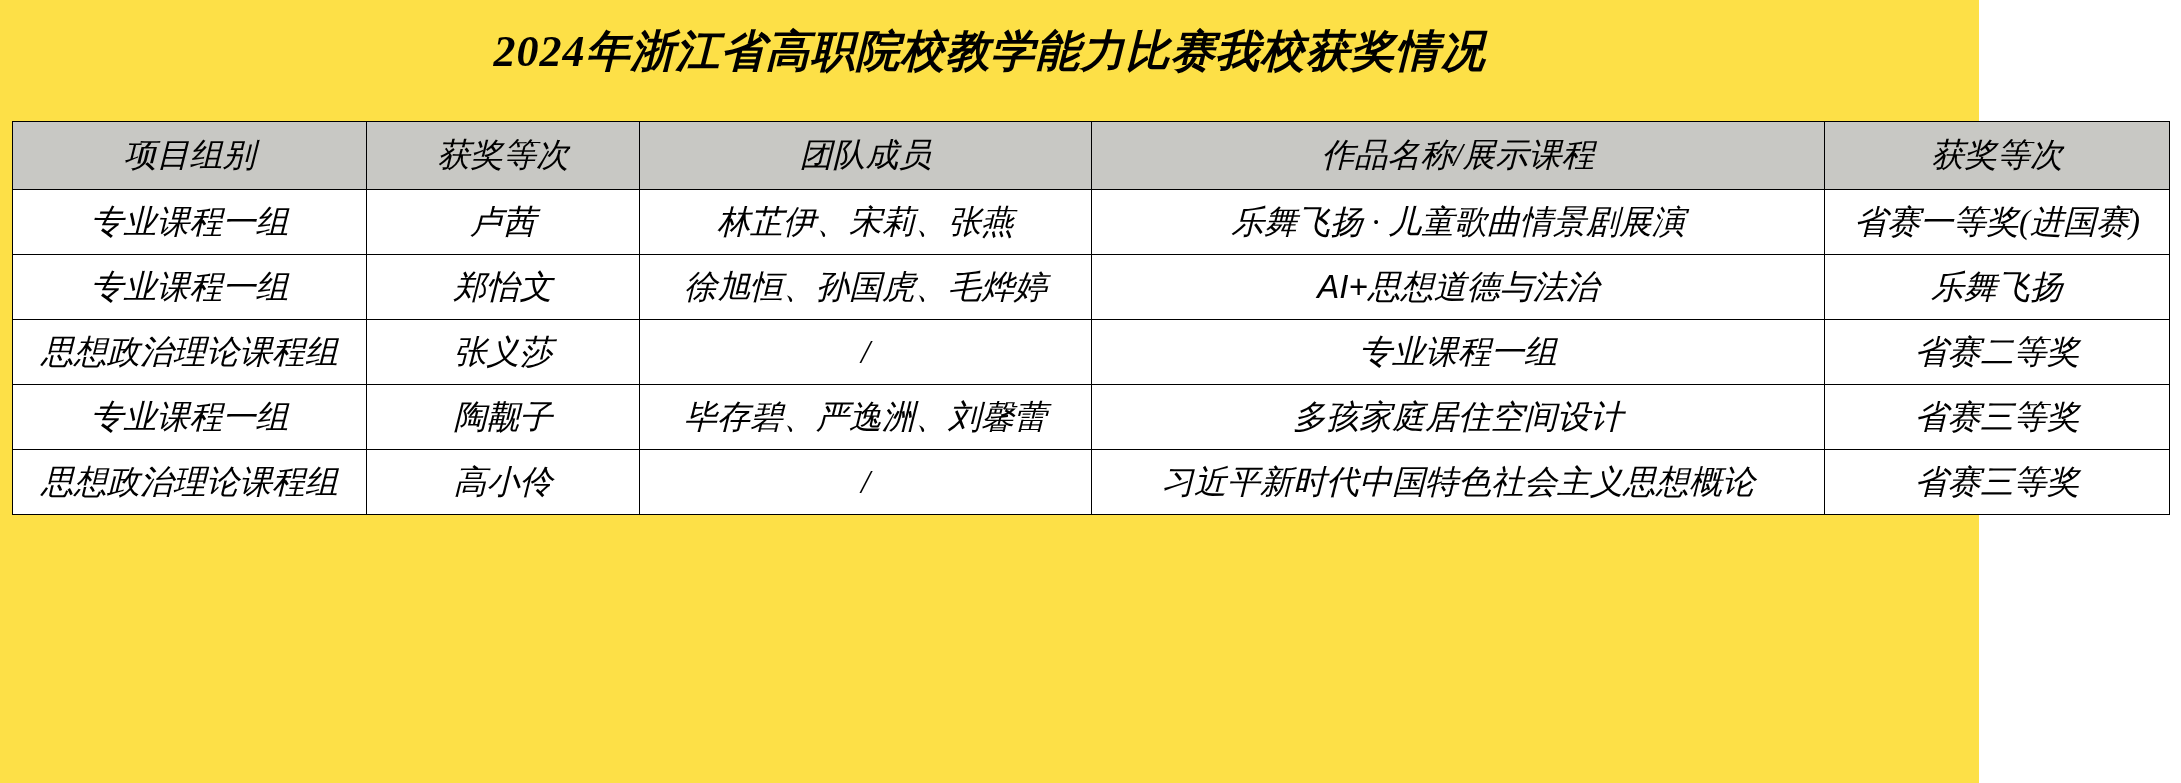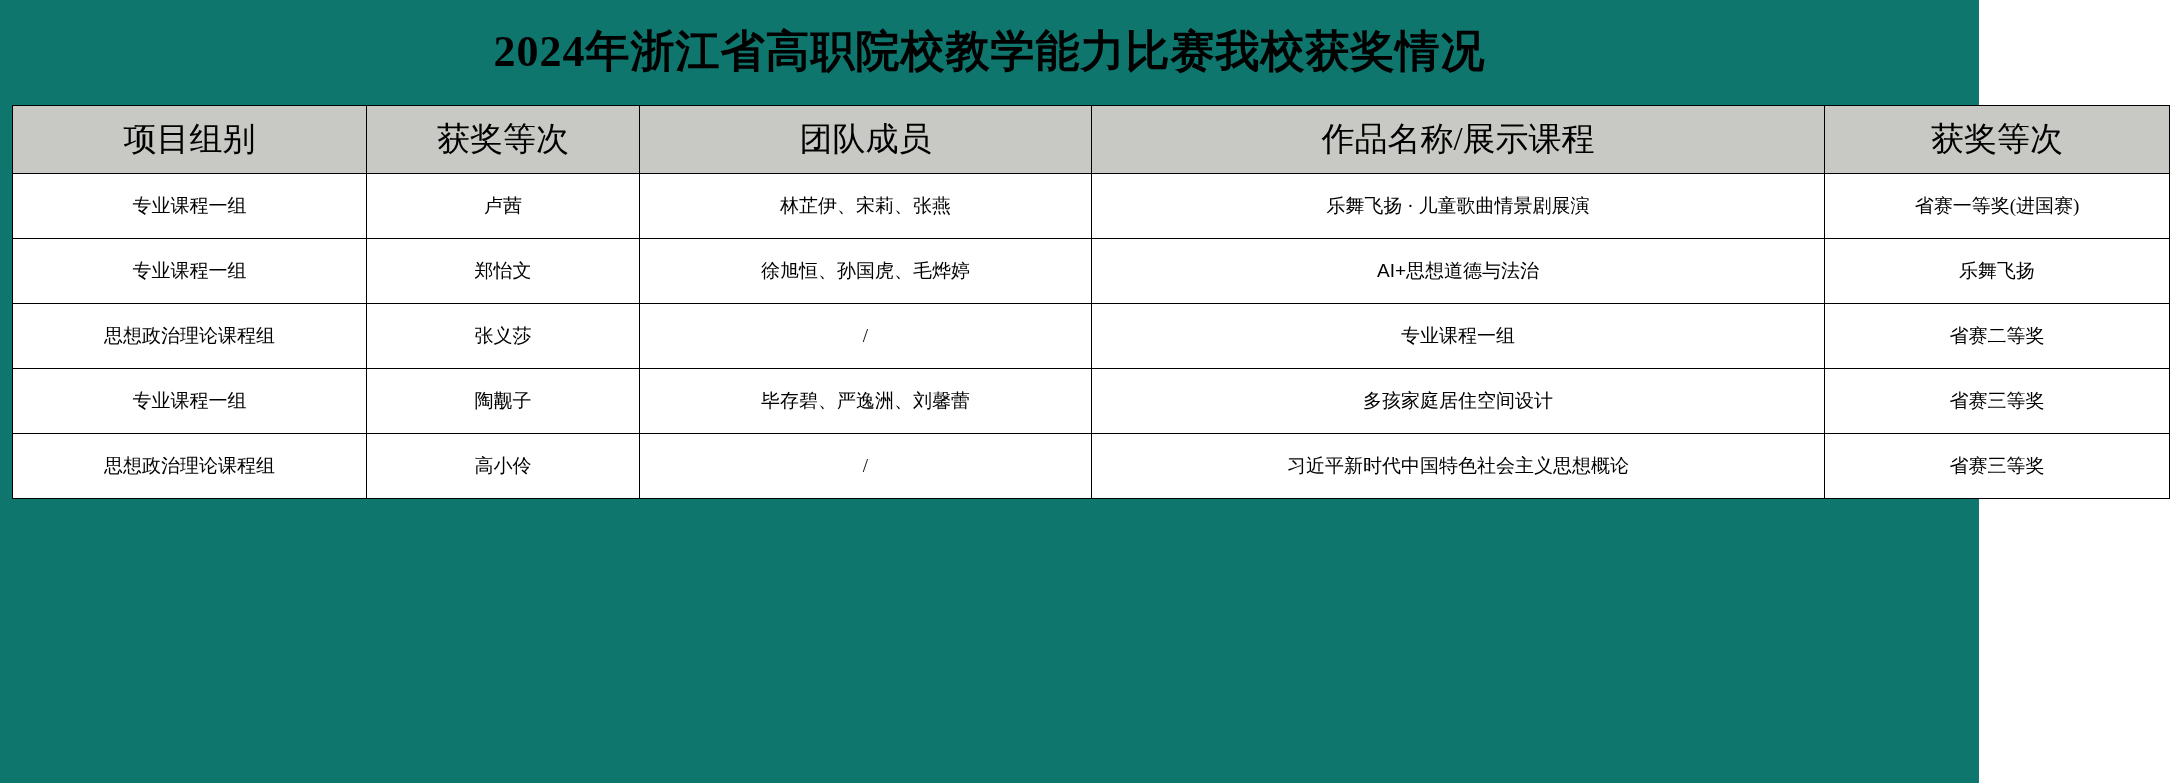--- a/index.html
+++ b/index.html
@@ -10,35 +10,36 @@
   body {
     width: 2181px;
     height: 783px;
     font-family: "Liberation Serif", "DejaVu Serif", serif;
     overflow: hidden;
   }
   .page {
     position: relative;
     width: 1979px;
     height: 783px;
-    background: #0f766e;
+    background: #fde047;
     box-sizing: border-box;
+    font-style: italic;
   }
   .doc-title {
     text-align: center;
     font-size: 44px;
     font-weight: bold;
     color: #000000;
     letter-spacing: 1px;
     padding-top: 26px;
     padding-bottom: 20px;
     line-height: 1.2;
   }
   .table-wrap {
-    margin: 0 12px;
+    margin: 16px 12px;
     padding-top: 6px;
   }
   table.award-table {
     border-collapse: collapse;
     table-layout: fixed;
     width: 2157px;
     background: #ffffff;
   }
   table.award-table col.c0 { width: 354px; }
   table.award-table col.c1 { width: 273px; }
@@ -56,21 +57,21 @@
     box-sizing: border-box;
   }
   table.award-table thead th {
     background: #c8c8c4;
     font-size: 33px;
     font-weight: normal;
     height: 68px;
     line-height: 1.2;
   }
   table.award-table tbody td {
-    font-size: 19px;
+    font-size: 33px;
     font-weight: normal;
     height: 65px;
     line-height: 1.35;
   }
   table.award-table tbody tr.tall td {
     height: 88px;
   }
   td.latin {
     font-family: "Liberation Sans", "DejaVu Sans", sans-serif;
     font-size: 25px;

